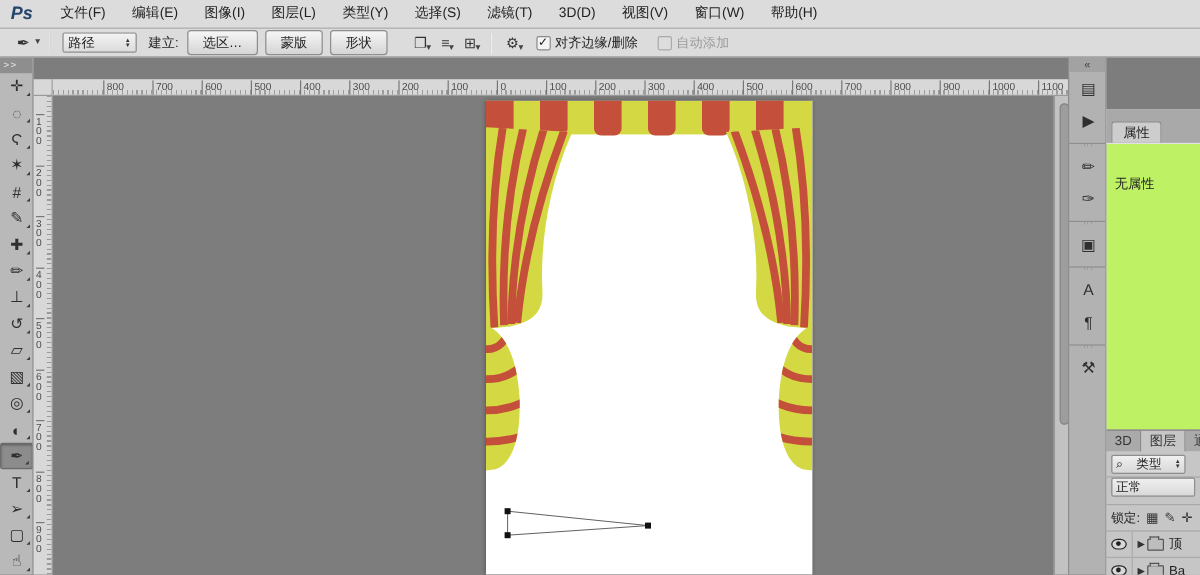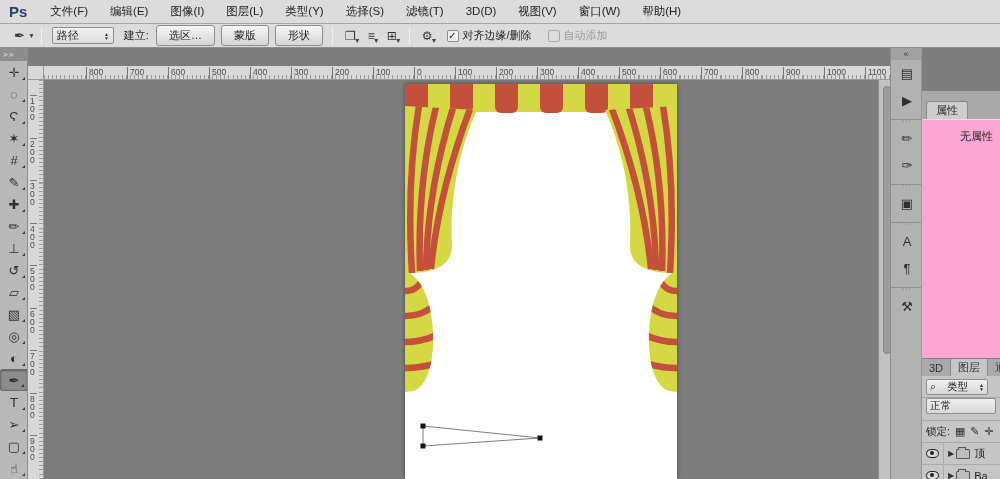--- a/index.html
+++ b/index.html
@@ -6,21 +6,21 @@
   html,body { width:1000px; height:479px; overflow:hidden;
     font-family:"Liberation Sans","DejaVu Sans",sans-serif;
     -webkit-font-smoothing:antialiased; }
   body { position:relative; background:var(--pasteboard,#7d7d7d); font-size:11px; color:#1d1d1d; }
 
   
   .menubar { position:absolute; left:0; top:0; width:1000px; height:24px;
     background:var(--chrome-light,#dcdcdc); border-bottom:1px solid #a6a6a6;
     display:flex; align-items:center; gap:0; }
   .ps-logo { font-weight:bold; font-size:15px; color:var(--ps-blue,#24456b);
-    padding:0 12px 0 9px; letter-spacing:0; }
+    padding:0 12px 0 9px; letter-spacing:0;font-style:italic; }
   .menu-item { padding:0 11px; font-size:11.5px; color:#222; line-height:23px; cursor:default; }
 
   .optionsbar { position:absolute; left:0; top:24px; width:1000px; height:24px;
     background:var(--chrome-light,#dcdcdc); border-bottom:1px solid #8f8f8f;
     display:flex; align-items:center; font-size:11px; }
   .ob-sep { width:1px; height:18px; background:#b0b0b0; border-right:1px solid #eee; margin:0 6px; }
   .ob-toolicon { margin-left:14px; display:flex; align-items:center; gap:3px; color:#333; }
   .ob-toolicon .nib { font-size:13px; transform:rotate(0deg); }
   .caret { font-size:7px; color:#444; }
   .ob-select { display:flex; align-items:center; justify-content:space-between;
@@ -95,22 +95,22 @@
     font-size:13px; color:#2f2f2f; }
   .dock-gap { height:6px; border-top:1px solid #8f8f8f; margin-top:5px;
     background:repeating-linear-gradient(90deg,transparent 0 2px,#9c9c9c 2px 3px) center top/10px 2px no-repeat; }
 
   .rightpanel { position:absolute; left:922px; top:48px; width:78px; height:431px;
     background:#c9c9c9; overflow:hidden;margin-top:43px; }
   .props-header { height:28px; background:#a9a9a9; position:relative; }
   .props-tab { position:absolute; left:4px; bottom:0; height:18px; background:#cdcdcd;
     border:1px solid #8b8b8b; border-bottom:none; border-radius:3px 3px 0 0;
     padding:0 9px; font-size:11px; color:#222; display:flex; align-items:center; }
-  .props-body { height:239px; background:#f9a8d4; border-top:1px solid #e2e2e2;
-    padding:9px 7px; font-size:11px; color:#222;text-align:right; }
+  .props-body { height:239px; background:#bef264; border-top:1px solid #e2e2e2;
+    padding:26px 7px; font-size:11px; color:#222; }
 
   .layers-tabs { height:18px; background:#9f9f9f; display:flex; align-items:flex-end;
     border-top:1px solid #7f7f7f; }
   .ltab { height:17px; padding:0 7px; display:flex; align-items:center; font-size:11px;
     color:#333; background:#aaaaaa; border-right:1px solid #8b8b8b; white-space:nowrap; }
   .ltab.active { background:#c6c6c6; }
   .layers-body { background:#c6c6c6; height:160px; }
   .filter-row { height:22px; display:flex; align-items:center; padding:0 4px;
     border-bottom:1px solid #a8a8a8; }
   .mini-select { display:flex; align-items:center; justify-content:space-between;

